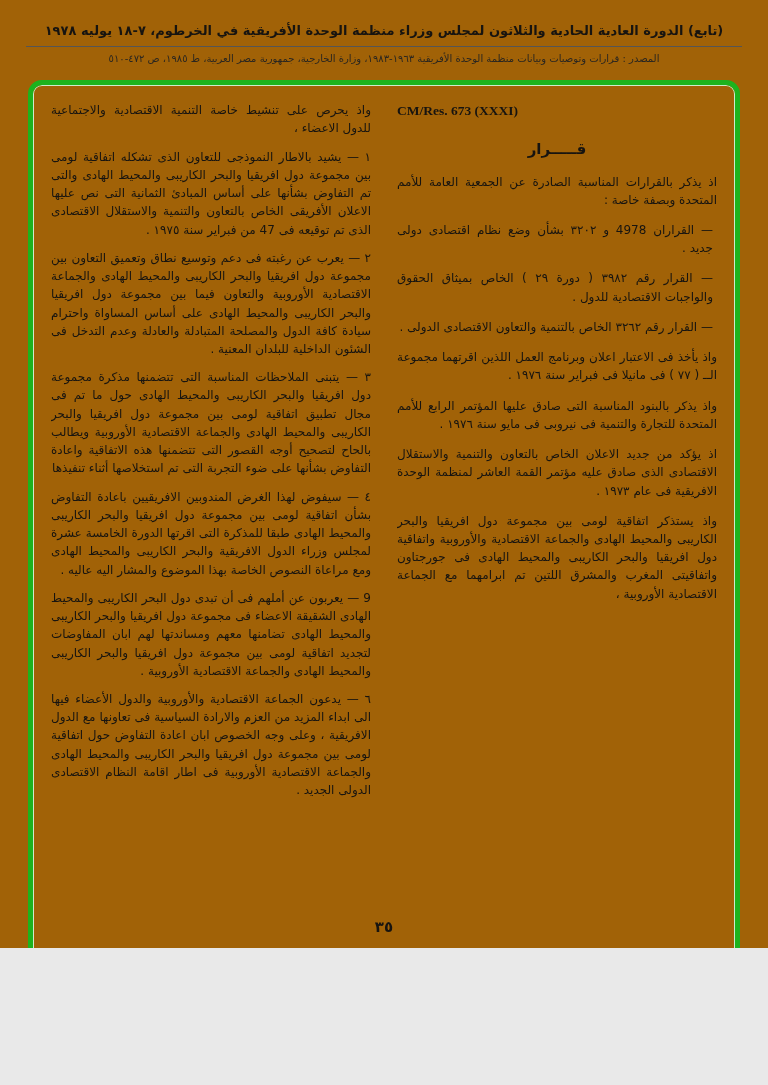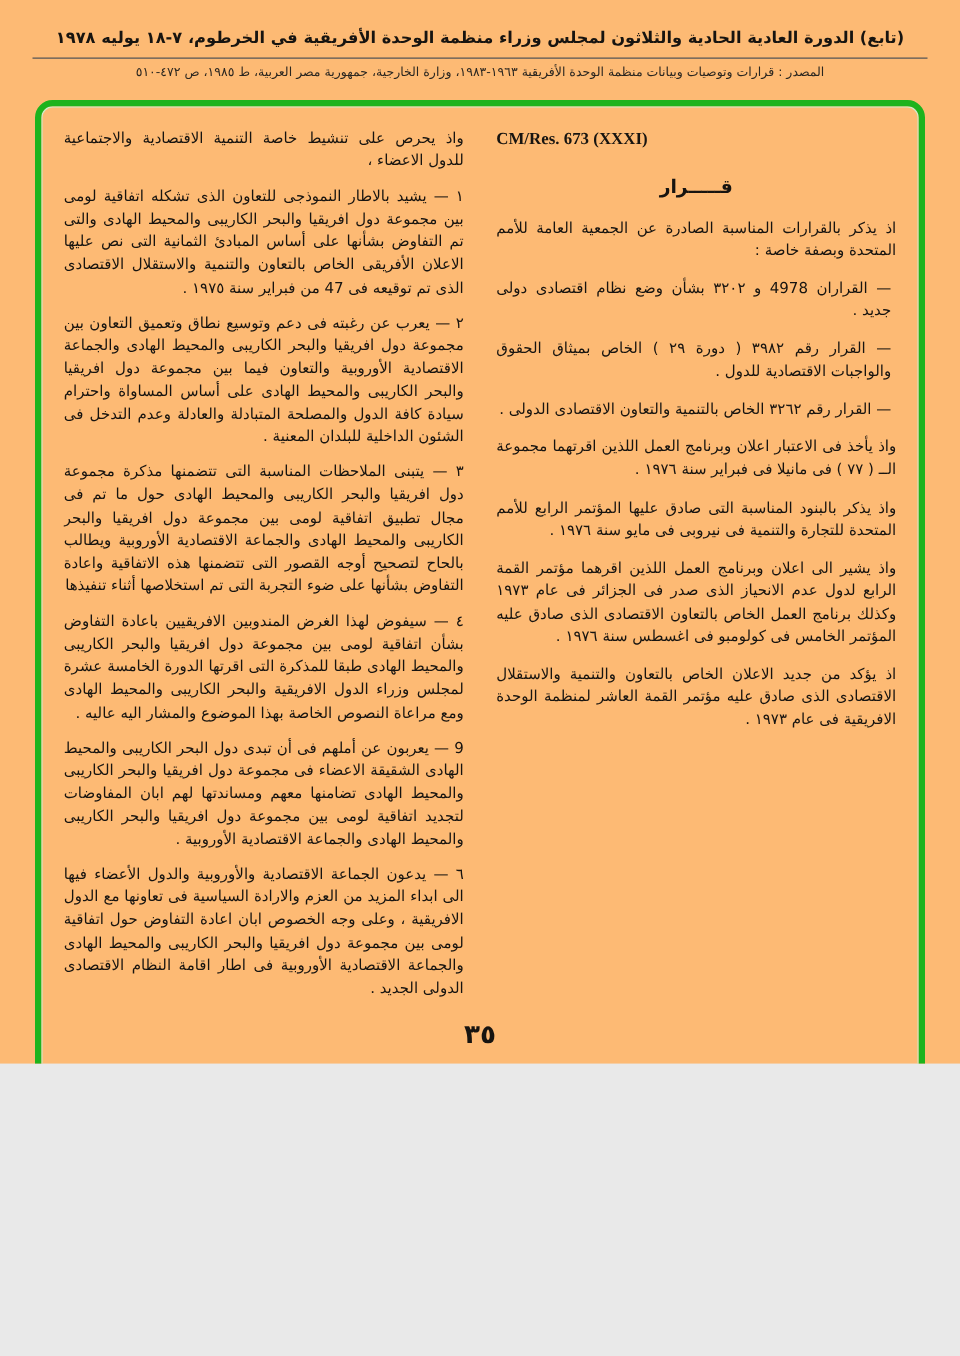--- a/index.html
+++ b/index.html
@@ -1,21 +1,21 @@
 <!DOCTYPE html>
 <html lang="ar" dir="rtl" style="--frame-green: #1db31d;"><head>
 <meta charset="utf-8">
 <style>
   :root { --frame-green: #1db31d; }
   * { margin: 0; padding: 0; box-sizing: border-box; }
   html, body { background: #e9e9e9; }
   .page {
-    width: 768px; height: 851px;
+    width: 768px; height: 948px;
     margin: 0 auto;
-    background: #fdba74;
+    background: #a16207;
     color: #171410;
     font-family: "DejaVu Sans", sans-serif;
     direction: rtl;
     position: relative;
     overflow: hidden;
   }
   .page-header { padding: 22px 26px 0 26px; text-align: center; }
   .header-line1 {
     font-weight: bold; font-size: 13px; line-height: 1.4;
     padding-bottom: 6px; border-bottom: 1px solid #555;
@@ -50,21 +50,21 @@
     font-weight: bold; font-size: 12.5px; line-height: 1.75;
     text-align: justify; text-align-last: center;
     margin-bottom: 16px;
   }
   .dash-item { padding-right: 4px; }
 
   .page-footer {
     position: absolute; bottom: 12px; right: 0; left: 0;
     text-align: center;
   }
-  .page-number { font-weight: bold; font-size: 21px; letter-spacing: 2px; }
+  .page-number { font-weight: bold; font-size: 15px; letter-spacing: 2px; }
 </style>
 </head>
 <body>
 
 <div class="page">
 
   <header class="page-header">
     <div class="header-line1">(تابع) الدورة العادية الحادية والثلاثون لمجلس وزراء منظمة الوحدة الأفريقية في الخرطوم، ٧-١٨ يوليه ١٩٧٨</div>
     <div class="header-line2">المصدر : قرارات وتوصيات وبيانات منظمة الوحدة الأفريقية ١٩٦٣-١٩٨٣، وزارة الخارجية، جمهورية مصر العربية، ط ١٩٨٥، ص ٤٧٢-٥١٠</div>
   </header>
@@ -74,22 +74,22 @@
 
       <section class="col col-right">
         <div class="doc-ref">CM/Res. 673 (XXXI)</div>
         <h1 class="doc-title">قـــــرار</h1>
         <p>اذ يذكر بالقرارات المناسبة الصادرة عن الجمعية العامة للأمم المتحدة وبصفة خاصة :</p>
         <p class="dash-item">— القراران 4978 و ٣٢٠٢ بشأن وضع نظام اقتصادى دولى جديد .</p>
         <p class="dash-item">— القرار رقم ٣٩٨٢ ( دورة ٢٩ ) الخاص بميثاق الحقوق والواجبات الاقتصادية للدول .</p>
         <p class="dash-item">— القرار رقم ٣٢٦٢ الخاص بالتنمية والتعاون الاقتصادى الدولى .</p>
         <p>واذ يأخذ فى الاعتبار اعلان وبرنامج العمل اللذين اقرتهما مجموعة الــ ( ٧٧ ) فى مانيلا فى فبراير سنة ١٩٧٦ .</p>
         <p>واذ يذكر بالبنود المناسبة التى صادق عليها المؤتمر الرابع للأمم المتحدة للتجارة والتنمية فى نيروبى فى مايو سنة ١٩٧٦ .</p>
-        <p>واذ يشير الى اعلان وبرنامج العمل اللذين اقرهما مؤتمر القمة الرابع لدول عدم الانحياز الذى صدر فى الجزائر فى عام ١٩٧٣ وكذلك برنامج العمل الخاص بالتعاون الاقتصادى الذى صادق عليه المؤتمر الخامس فى كولومبو فى اغسطس سنة ١٩٧٦ .</p>
         <p>اذ يؤكد من جديد الاعلان الخاص بالتعاون والتنمية والاستقلال الاقتصادى الذى صادق عليه مؤتمر القمة العاشر لمنظمة الوحدة الافريقية فى عام ١٩٧٣ .</p>
+        <p>واذ يستذكر اتفاقية لومى بين مجموعة دول افريقيا والبحر الكاريبى والمحيط الهادى والجماعة الاقتصادية والأوروبية واتفاقية دول افريقيا والبحر الكاريبى والمحيط الهادى فى جورجتاون واتفاقيتى المغرب والمشرق اللتين تم ابرامهما مع الجماعة الاقتصادية الأوروبية ،</p>
       </section>
 
       <section class="col col-left">
         <p>واذ يحرص على تنشيط خاصة التنمية الاقتصادية والاجتماعية للدول الاعضاء ،</p>
         <p>١ — يشيد بالاطار النموذجى للتعاون الذى تشكله اتفاقية لومى بين مجموعة دول افريقيا والبحر الكاريبى والمحيط الهادى والتى تم التفاوض بشأنها على أساس المبادئ الثمانية التى نص عليها الاعلان الأفريقى الخاص بالتعاون والتنمية والاستقلال الاقتصادى الذى تم توقيعه فى 47 من فبراير سنة ١٩٧٥ .</p>
         <p>٢ — يعرب عن رغبته فى دعم وتوسيع نطاق وتعميق التعاون بين مجموعة دول افريقيا والبحر الكاريبى والمحيط الهادى والجماعة الاقتصادية الأوروبية والتعاون فيما بين مجموعة دول افريقيا والبحر الكاريبى والمحيط الهادى على أساس المساواة واحترام سيادة كافة الدول والمصلحة المتبادلة والعادلة وعدم التدخل فى الشئون الداخلية للبلدان المعنية .</p>
         <p>٣ — يتبنى الملاحظات المناسبة التى تتضمنها مذكرة مجموعة دول افريقيا والبحر الكاريبى والمحيط الهادى حول ما تم فى مجال تطبيق اتفاقية لومى بين مجموعة دول افريقيا والبحر الكاريبى والمحيط الهادى والجماعة الاقتصادية الأوروبية ويطالب بالحاح لتصحيح أوجه القصور التى تتضمنها هذه الاتفاقية واعادة التفاوض بشأنها على ضوء التجربة التى تم استخلاصها أثناء تنفيذها</p>
         <p>٤ — سيفوض لهذا الغرض المندوبين الافريقيين باعادة التفاوض بشأن اتفاقية لومى بين مجموعة دول افريقيا والبحر الكاريبى والمحيط الهادى طبقا للمذكرة التى اقرتها الدورة الخامسة عشرة لمجلس وزراء الدول الافريقية والبحر الكاريبى والمحيط الهادى ومع مراعاة النصوص الخاصة بهذا الموضوع والمشار اليه عاليه .</p>
         <p>9 — يعربون عن أملهم فى أن تبدى دول البحر الكاريبى والمحيط الهادى الشقيقة الاعضاء فى مجموعة دول افريقيا والبحر الكاريبى والمحيط الهادى تضامنها معهم ومساندتها لهم ابان المفاوضات لتجديد اتفاقية لومى بين مجموعة دول افريقيا والبحر الكاريبى والمحيط الهادى والجماعة الاقتصادية الأوروبية .</p>
         <p>٦ — يدعون الجماعة الاقتصادية والأوروبية والدول الأعضاء فيها الى ابداء المزيد من العزم والارادة السياسية فى تعاونها مع الدول الافريقية ، وعلى وجه الخصوص ابان اعادة التفاوض حول اتفاقية لومى بين مجموعة دول افريقيا والبحر الكاريبى والمحيط الهادى والجماعة الاقتصادية الأوروبية فى اطار اقامة النظام الاقتصادى الدولى الجديد .</p>

